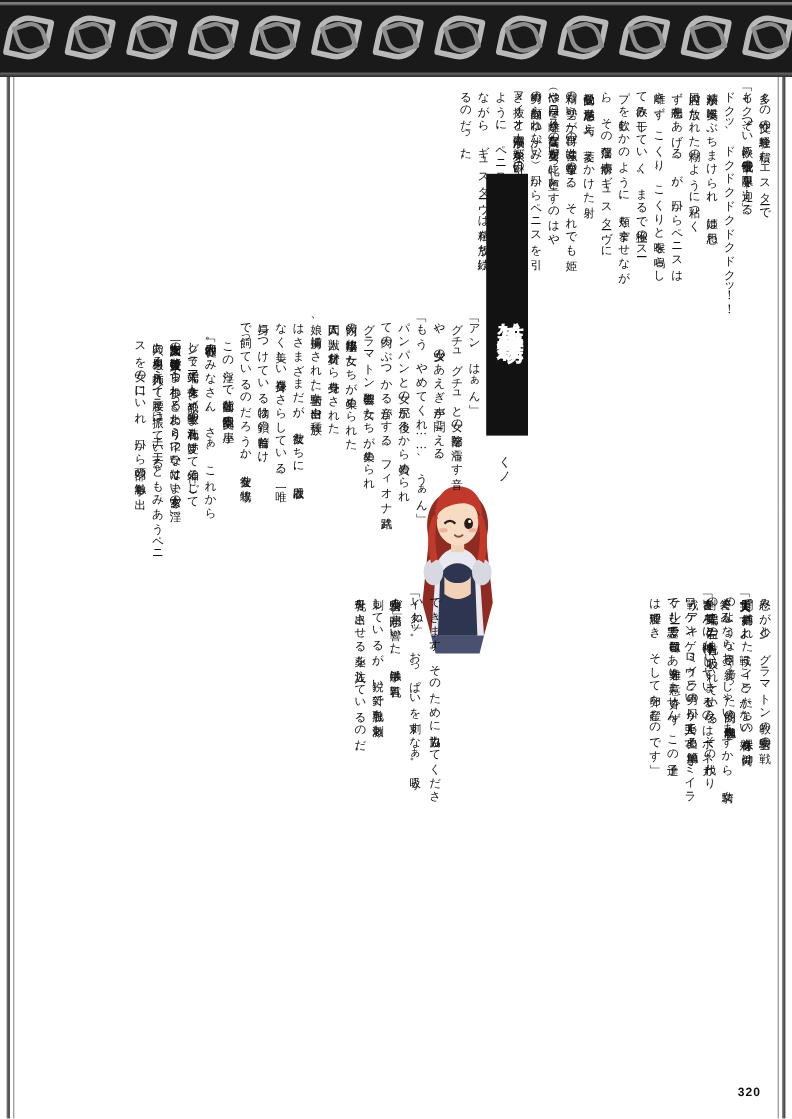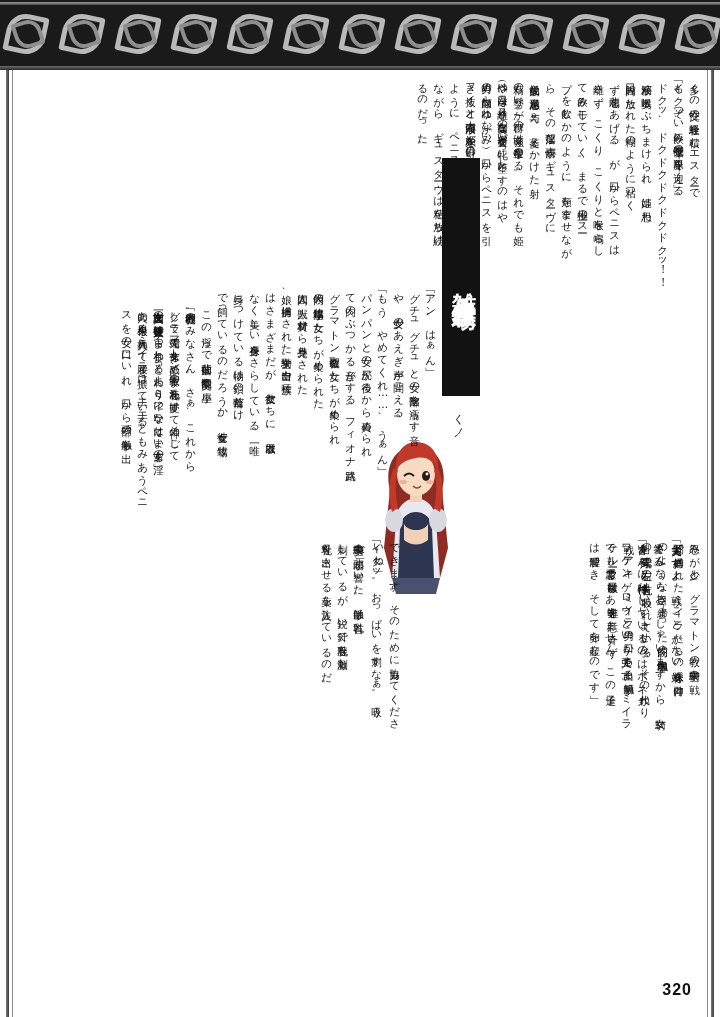--- a/index.html
+++ b/index.html
@@ -160,21 +160,21 @@
     width: 92px;
     height: 170px;
   }
 
   
   .page-number {
     position: absolute;
     right: 28px;
     bottom: 18px;
     font-family: "Liberation Sans", sans-serif;
-    font-size: 16px;
+    font-size: 11px;
     font-weight: bold;
     color: #111;
     letter-spacing: 1px;
   }
 </style>
 </head>
 <body>
 
 <div class="page">
 

